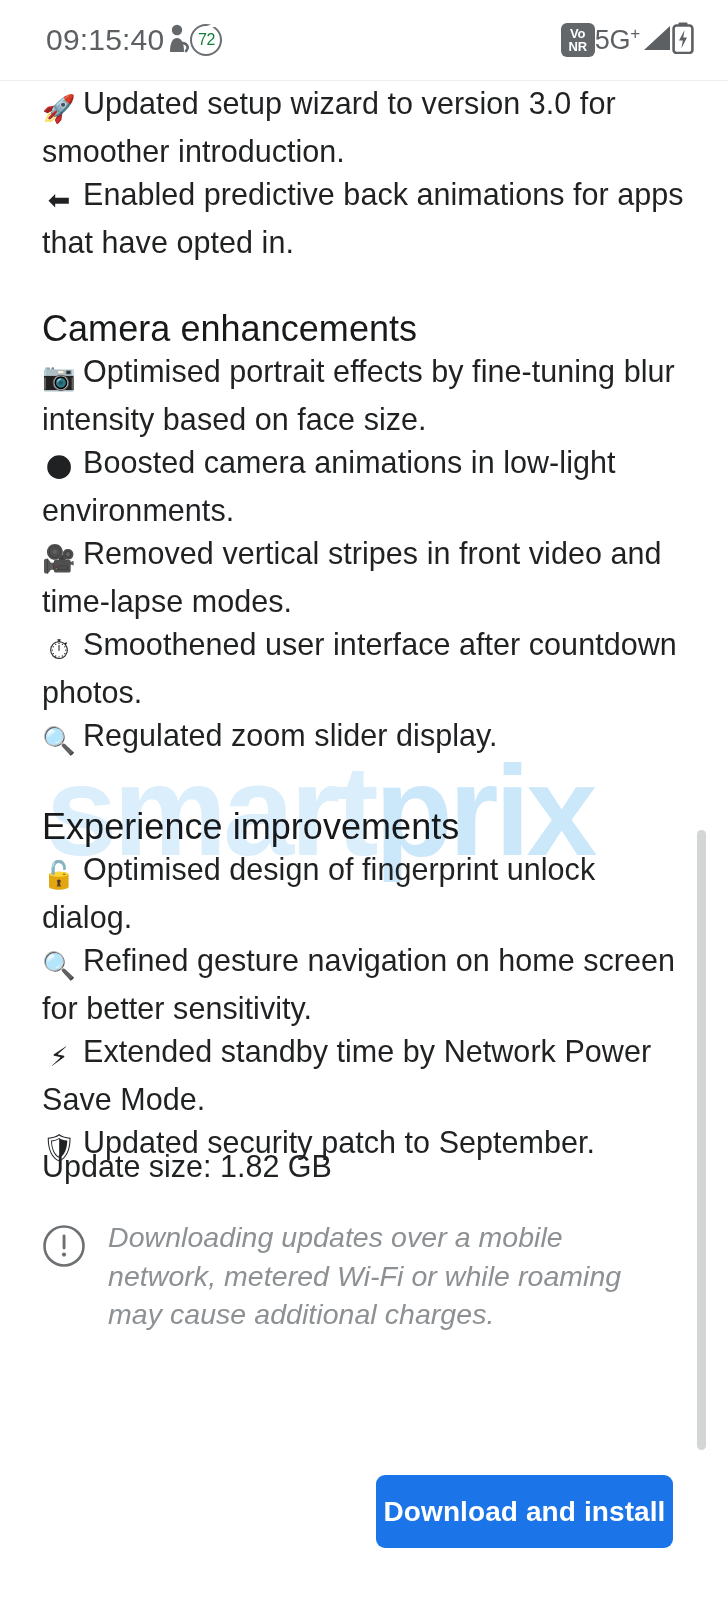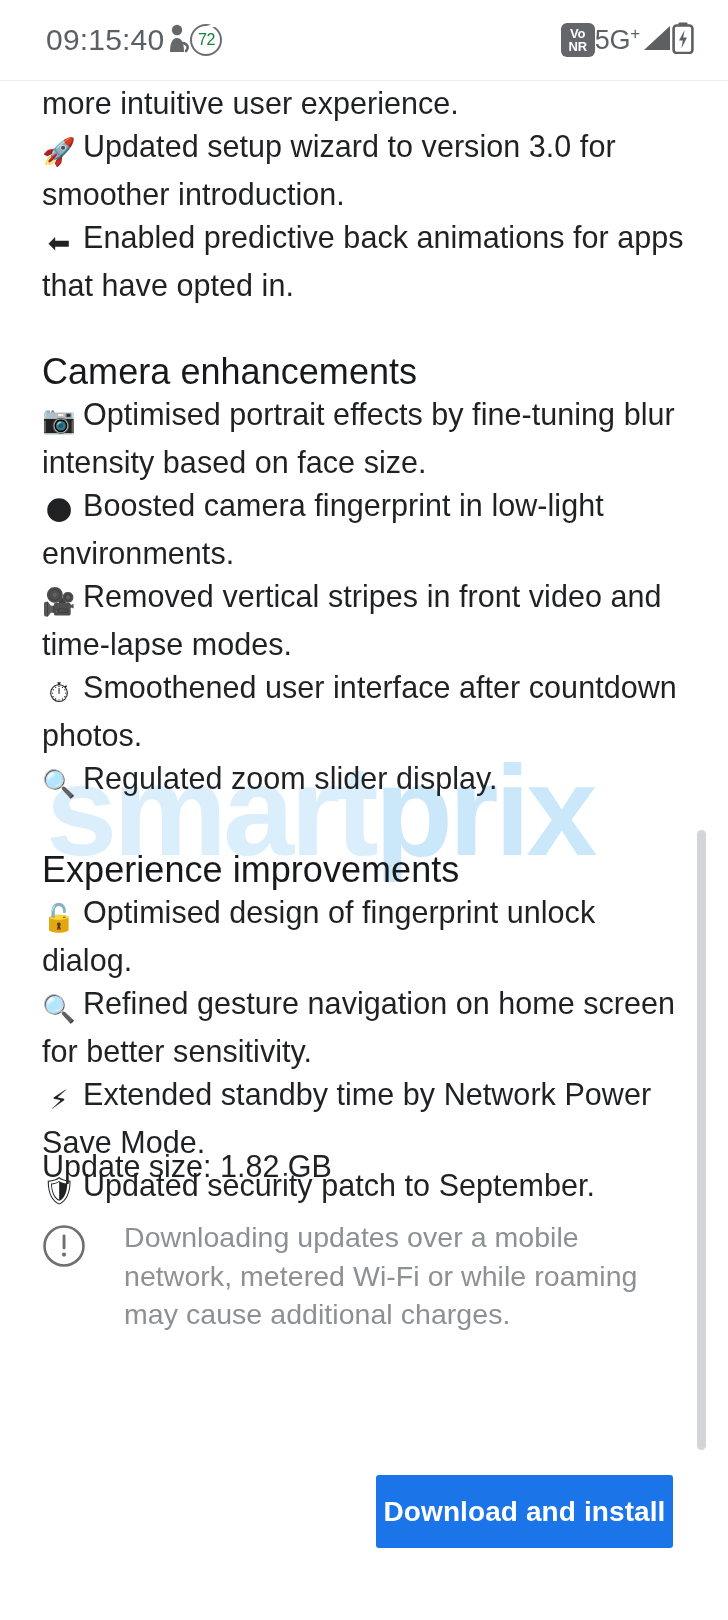--- a/index.html
+++ b/index.html
@@ -121,42 +121,43 @@
   #update-size {
     position:absolute; left:42px; top:1145px;
     font-size:30.5px; line-height:43px; color:#1f2123;
     z-index:2;
   }
 
   
   #warning-row {
     position:absolute; left:42px; top:1218px;
     width:620px;
-    display:flex; gap:38px; align-items:flex-start;
+    display:flex; gap:22px; align-items:flex-start;
     z-index:2;
+    font-style:italic;
   }
   .warn-icon {
     flex:0 0 auto; margin-top:6px;
   }
   .warn-text {
     font-size:28.5px; line-height:38.5px; color:#8d9194;
     letter-spacing:0.05px;
   }
 
   
   #action-bar {
     position:absolute; left:0; top:1468px;
     width:728px; height:152px;
     background:#ffffff;
     z-index:3;
   }
   #download-install-button {
     position:absolute; right:55px; top:7px;
     width:297px; height:73px;
-    border:none; border-radius:3px;
+    border:none; border-radius:9px;
     background:#1b74e8;
     color:#ffffff;
     font-size:28px; font-weight:bold;
     letter-spacing:0.1px;
     font-family:"Liberation Sans", sans-serif;
     cursor:pointer;
   }
 
   
   #scrollbar-track {
@@ -219,41 +220,38 @@
 
   <div id="watermark">
     <div class="wm-text">
       <span class="wm-a">smart</span><span class="wm-b">prix</span>
     </div>
   </div>
 
   <div id="content">
     <div class="body-block">
 
-      <div class="line">
-        <span>more intuitive user experience.</span>
-      </div>
 
       <div class="line">
         <span class="emoji">🚀</span><span>Updated setup wizard to version 3.0 for smoother introduction.</span>
       </div>
 
       <div class="line">
         <span class="emoji">⬅</span><span>Enabled predictive back animations for apps that have opted in.</span>
       </div>
 
       <div class="gap"></div>
 
       <div class="sec-head">Camera enhancements</div>
 
       <div class="line">
         <span class="emoji">📷</span><span>Optimised portrait effects by fine-tuning blur intensity based on face size.</span>
       </div>
       <div class="line">
-        <span class="emoji">🌑</span><span>Boosted camera fingerprint in low-light environments.</span>
+        <span class="emoji">🌑</span><span>Boosted camera animations in low-light environments.</span>
       </div>
       <div class="line">
         <span class="emoji">🎥</span><span>Removed vertical stripes in front video and time-lapse modes.</span>
       </div>
       <div class="line">
         <span class="emoji">⏱</span><span>Smoothened user interface after countdown photos.</span>
       </div>
       <div class="line">
         <span class="emoji">🔍</span><span>Regulated zoom slider display.</span>
       </div>

